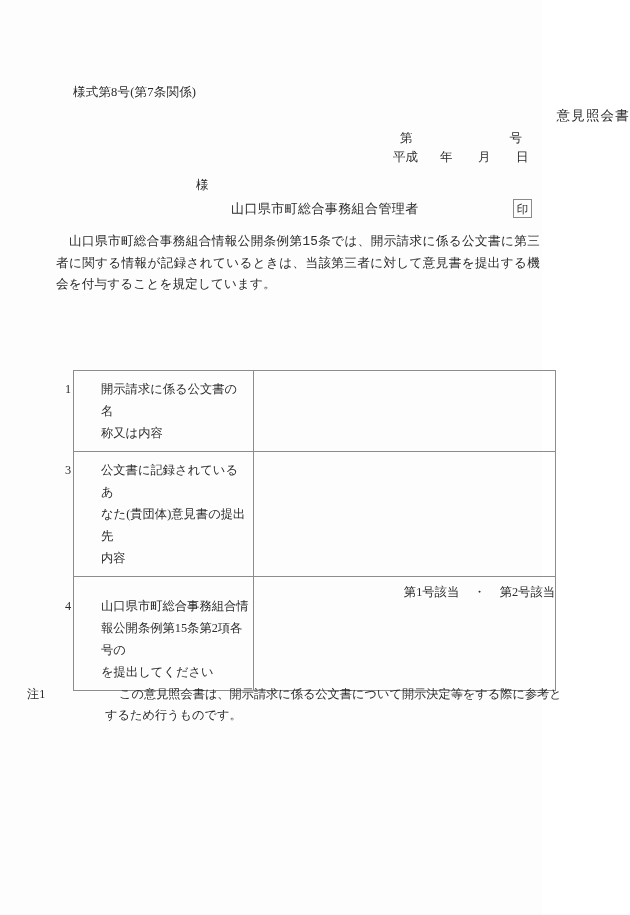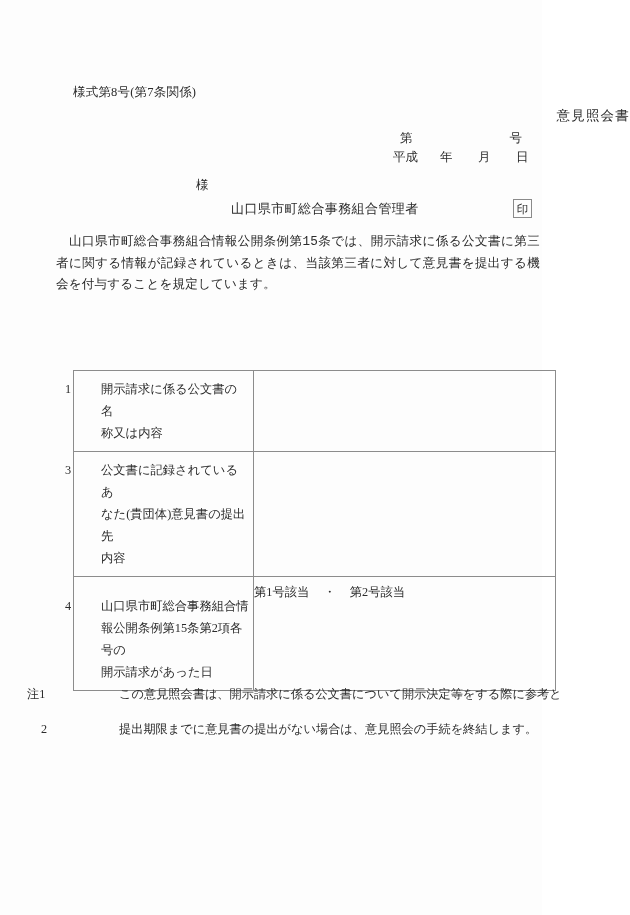--- a/index.html
+++ b/index.html
@@ -160,21 +160,21 @@
   .val-date {
     display: flex;
     padding-top: 8px;
   }
   .val-date .vd-era  { width: 58px; }
   .val-date .vd-year { width: 52px; }
   .val-date .vd-mon  { width: 55px; }
   .val-date .vd-day  { width: 30px; }
 
   .val-center {
-    text-align: left;
+    text-align: right;
     padding-top: 7px;
   }
   .val-center .sep { padding: 0 11px; }
 
   .val-contact {
     padding-top: 14px;
     padding-left: 47px;
   }
   .val-contact .c-han { padding-right: 10px; }
   .val-contact .c-paren-gap { display: inline-block; width: 30px; }
@@ -276,39 +276,39 @@
         </td>
       </tr>
 
       <tr class="r4">
         <td>
           <div class="lbl-wrap" style="padding-top:18px">
             <span class="lbl-hang">
               <span class="lbl-num">4</span><span>山口県市町総合事務組合情</span>
             </span>
             <span class="lbl-indent2" style="padding-left:18px">報公開条例第15条第2項各号の</span>
-            <span class="lbl-indent2" style="padding-left:18px">開示請求があった日</span>
+            <span class="lbl-indent2" style="padding-left:18px">を提出してください</span>
           </div>
         </td>
         <td>
           <div class="val-center">
             <span>第1号該当</span>
             <span class="sep">・</span>
             <span>第2号該当</span>
           </div>
         </td>
       </tr>
 
 
 
     </tbody>
   </table>
 
   <div class="notes">
     <div class="note-row note-1">
       <span class="note-mark">注1</span><span>この意見照会書は、開示請求に係る公文書について開示決定等をする際に参考と</span>
     </div>
-    <div class="note-row note-2">
-      <span class="note-mark">2</span><span>提出期限までに意見書の提出がない場合は、意見照会の手続を終結します。</span>
+    <div style="padding-left:32px">
+      <span>するため行うものです。</span>
     </div>
   </div>
 
 </div>
 
 </body></html>

